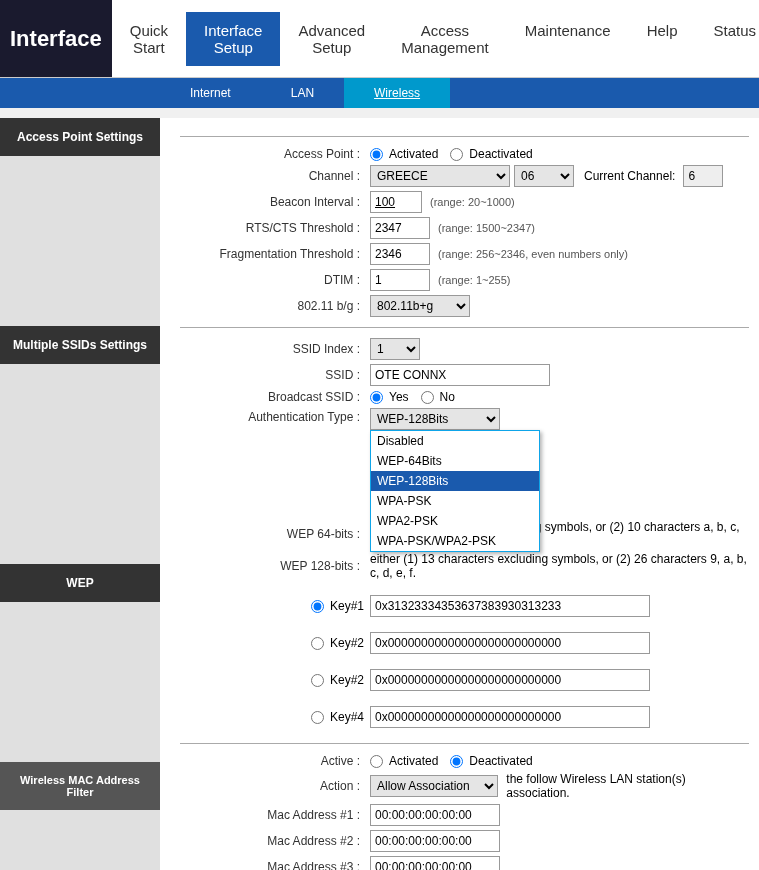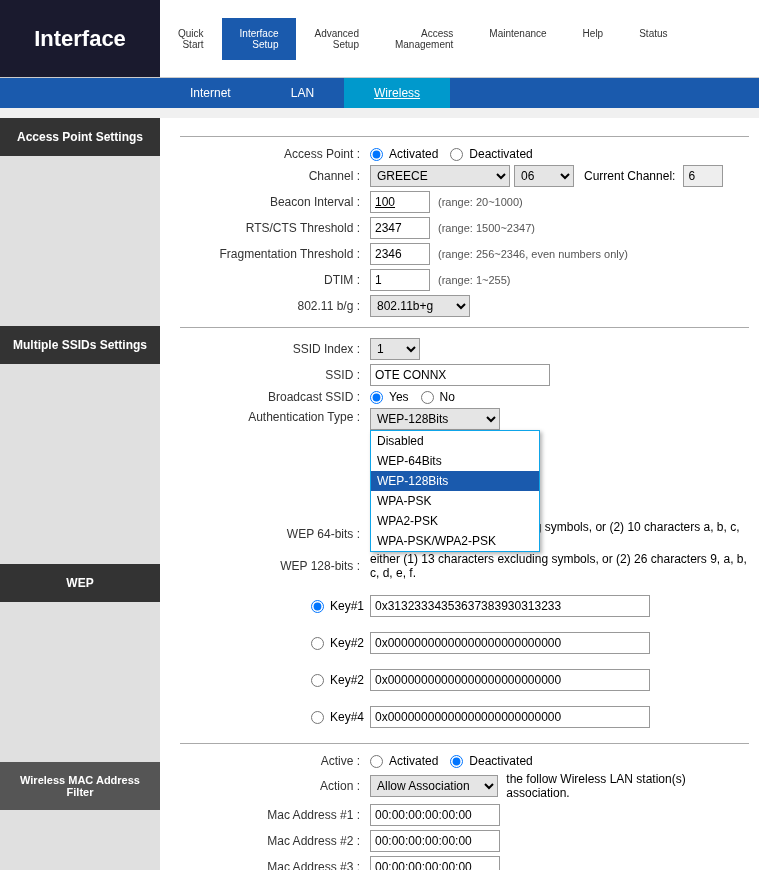--- a/index.html
+++ b/index.html
@@ -2,21 +2,21 @@
 <html><head>
   <meta charset="utf-8">
   <style>
     * { margin: 0; padding: 0; box-sizing: border-box; }
     body { font-family: Arial, sans-serif; font-size: 12px; background: #fff; width: 759px; }
 
     
     .header { display: flex; align-items: center; background: #fff; border-bottom: 1px solid #ccc; }
     .header-logo { width: 160px; background: #1a1a2e; color: #fff; font-size: 22px; font-weight: bold; text-align: center; padding: 18px 10px; height: 77px; display: flex; align-items: center; justify-content: center; }
     .nav-tabs { display: flex; flex: 1; background: #fff; }
-    .nav-tab { padding: 10px 18px; text-align: right; font-size: 10px; cursor: pointer; color: #333; border: none; background: none; }
+    .nav-tab { padding: 10px 18px; text-align: center; font-size: 15px; cursor: pointer; color: #333; border: none; background: none; }
     .nav-tab.active { background: #1a5aad; color: #fff; }
 
     
     .sub-nav { background: #1a5aad; display: flex; padding: 0 160px; }
     .sub-nav-item { padding: 8px 30px; color: #fff; font-size: 12px; cursor: pointer; }
     .sub-nav-item.active { background: #0099cc; text-decoration: underline; }
 
     
     .main { display: flex; }
     .sidebar { width: 160px; background: #e0e0e0; min-height: 780px; }
@@ -132,21 +132,21 @@
           <option>06</option>
         </select>
         <span style="margin-left:6px;">Current Channel:</span>
         <input type="text" value="6" style="width: 40px; margin-left: 4px; background: rgb(238, 238, 238);" readonly="">
       </div>
     </div>
 
     <div class="form-row">
       <div class="form-label">Beacon Interval :</div>
       <div class="form-control">
-        <input type="text" style="width: 60px; text-decoration: underline;" value="100">
+        <input type="text" style="width: 52px; text-decoration: underline;" value="100">
         <span class="range-hint">(range: 20~1000)</span>
       </div>
     </div>
 
     <div class="form-row">
       <div class="form-label">RTS/CTS Threshold :</div>
       <div class="form-control">
         <input type="text" style="width: 60px;" value="2347">
         <span class="range-hint">(range: 1500~2347)</span>
       </div>

